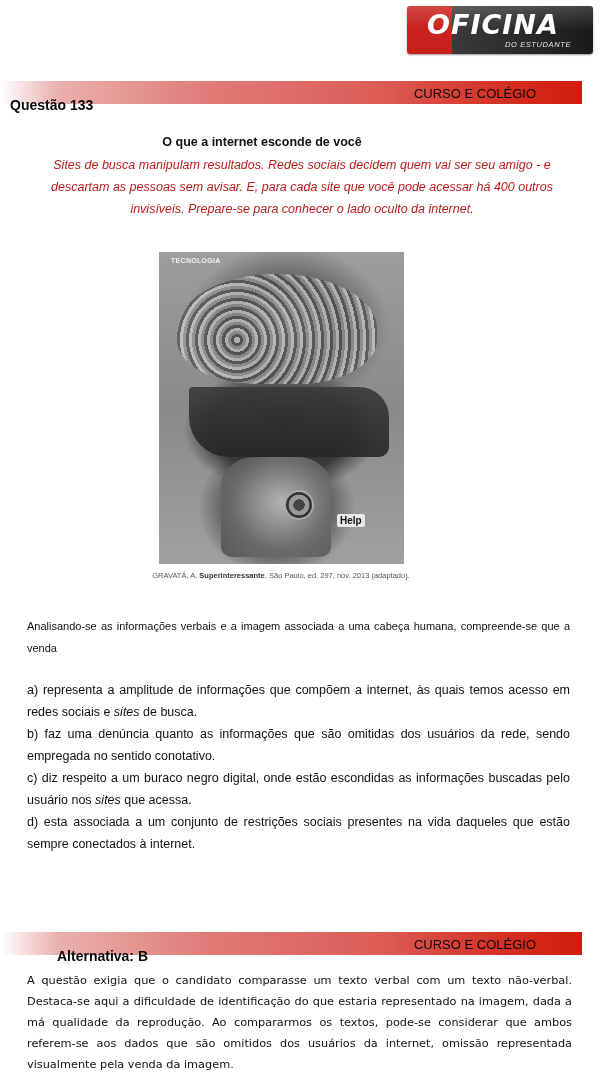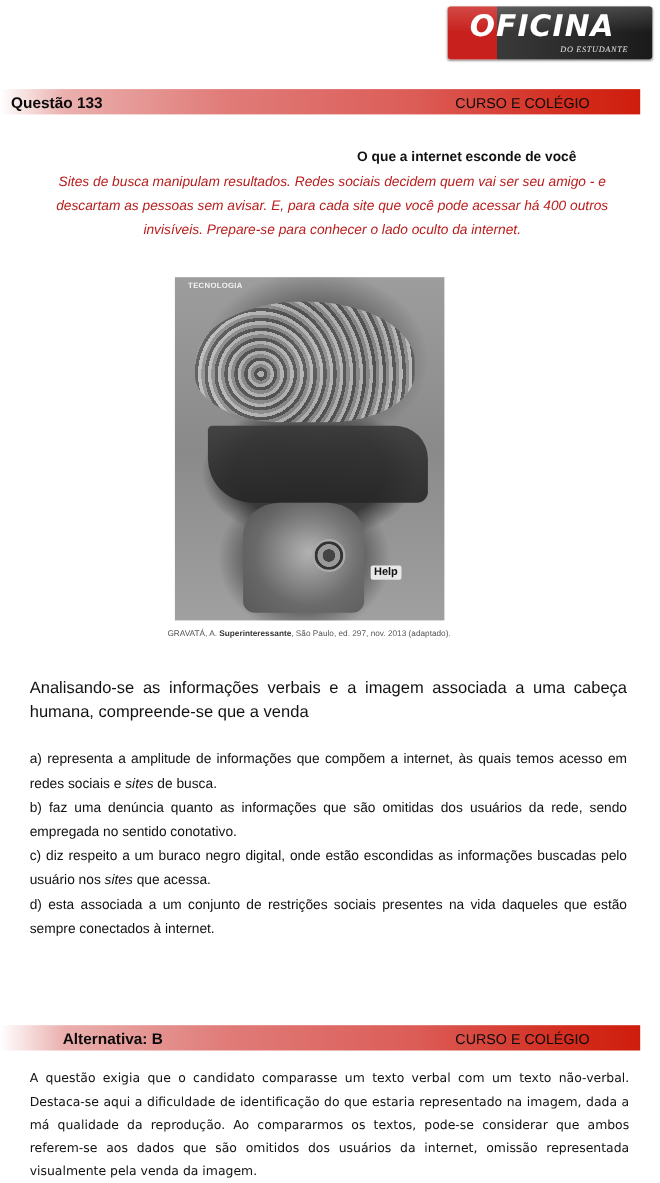--- a/index.html
+++ b/index.html
@@ -16,41 +16,41 @@
       content: ""; position: absolute; left: 0; top: 0; width: 100%; height: 50%;
       background: linear-gradient(180deg, rgba(255,255,255,0.18), rgba(255,255,255,0));
     }
     .logo-main {
       position: absolute; left: 20px; top: 3px;
       font-family: "DejaVu Sans", sans-serif; font-weight: bold; font-style: italic;
       font-size: 27px; letter-spacing: 1px; color: #ffffff; line-height: 32px;
     }
     .logo-sub {
       position: absolute; right: 22px; top: 34px;
-      font-family: Liberation Serif, serif; font-style: italic;
+      font-family: Liberation Sans, sans-serif; font-style: italic;
       font-size: 7.5px; letter-spacing: 0.6px; color: #e6e6e6;
     }
 
     .bar {
       position: absolute; left: 0; width: 582px; height: 23px;
       background: linear-gradient(90deg, #ffffff 0%, #eab0ae 10%, #e07c79 35%, #dc5c57 65%, #d32d1f 88%, #cf1d0c 100%);
     }
     .bar-title {
-      position: absolute; top: 4px; font-weight: bold; font-size: 14px; color: #0a0a0a;
+      position: absolute; top: 16px; font-weight: bold; font-size: 14px; color: #0a0a0a;
     }
     .bar-right {
       position: absolute; right: 46px; top: 5px; font-size: 13px; color: #0a0a0a;
     }
     #bar-q { top: 81px; }
     #bar-q .bar-title { left: 10px; }
     #bar-a { top: 932px; }
     #bar-a .bar-title { left: 57px; }
 
     .headline {
-      position: absolute; left: 0; width: 524px; top: 135px; text-align: right;
+      position: absolute; left: 0; width: 524px; top: 135px; text-align: center;
       font-weight: bold; font-size: 12.5px;
     }
     .lead {
       position: absolute; left: 38px; width: 528px; top: 154px; text-align: center;
       font-style: italic; font-size: 12.5px; line-height: 22px; color: #b91c1c;
     }
 
     .figure {
       position: absolute; left: 159px; top: 252px; width: 245px; height: 312px;
       background:
@@ -91,21 +91,21 @@
       font-size: 10px; font-weight: bold; color: #111; background: #e8e8e8; border-radius: 2px;
     }
     .caption {
       position: absolute; left: 0; width: 562px; top: 571px; text-align: center;
       font-size: 7.5px; color: #555;
     }
     .caption b { color: #333; }
 
     .prompt {
       position: absolute; left: 27px; width: 543px; top: 615px;
-      font-size: 15px; line-height: 22px; text-align: justify; text-align-last: left;
+      font-size: 11px; line-height: 22px; text-align: justify; text-align-last: left;
     }
     .options {
       position: absolute; left: 27px; width: 543px; top: 679px;
       font-size: 12.5px; line-height: 22px;
     }
     .option { text-align: justify; text-align-last: left; }
     .option i { font-style: italic; }
 
     .explain {
       position: absolute; left: 27px; width: 545px; top: 970px;

